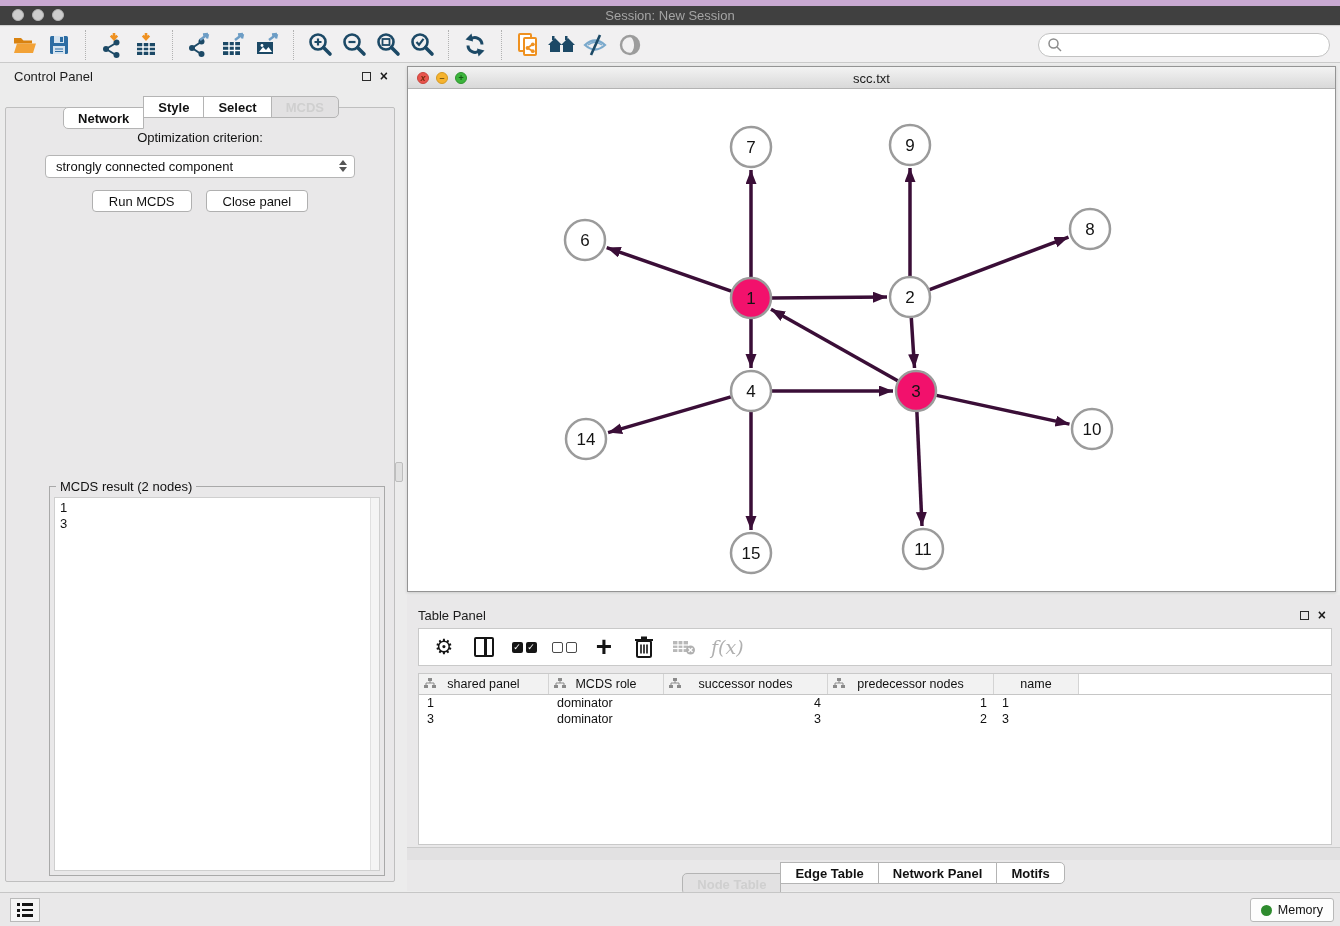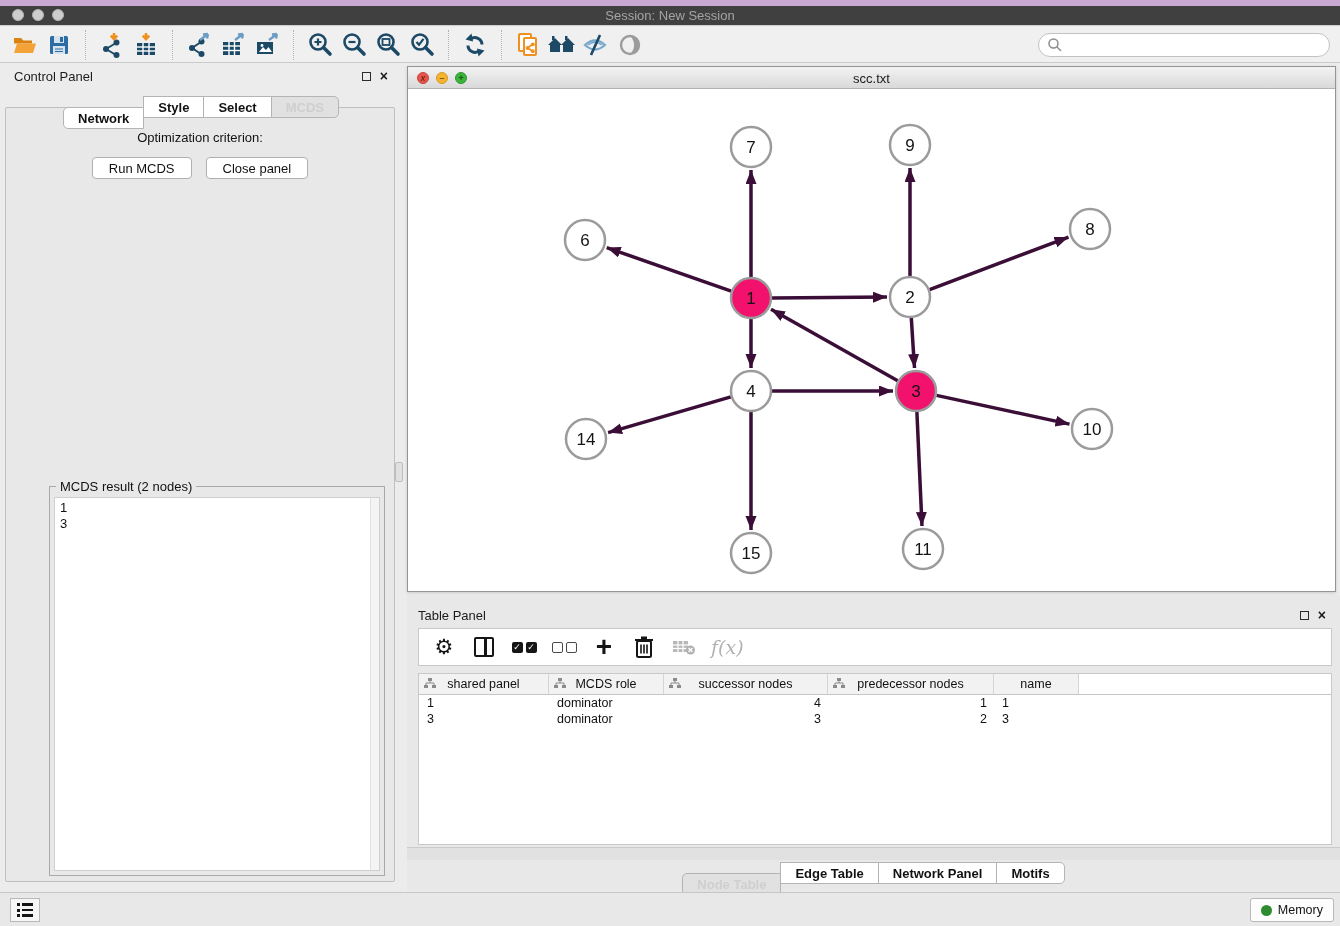--- a/index.html
+++ b/index.html
@@ -285,20 +285,27 @@
     </span>
   </div>
   <div id="control-tabs">
       <div class="tab">Network</div>
       <div class="tab">Style</div>
       <div class="tab">Select</div>
       <div class="tab selected">MCDS</div>
     </div>
   <div id="cp-body">
     <div id="opt-label">Optimization criterion:</div>
+    <div id="criterion">
+      <span>strongly connected component</span>
+      <span class="steppers">
+          <i class="up"></i>
+          <i class="dn"></i>
+        </span>
+    </div>
     <div id="cp-buttons">
       <div class="btn">Run MCDS</div>
       <div class="btn">Close panel</div>
     </div>
     <div id="mcds-fieldset">
       <span id="mcds-legend">MCDS result (2 nodes)</span>
       <div id="mcds-text-wrap">
         <div id="result-text">1
 3</div>
         <div id="mcds-scroll"></div>

